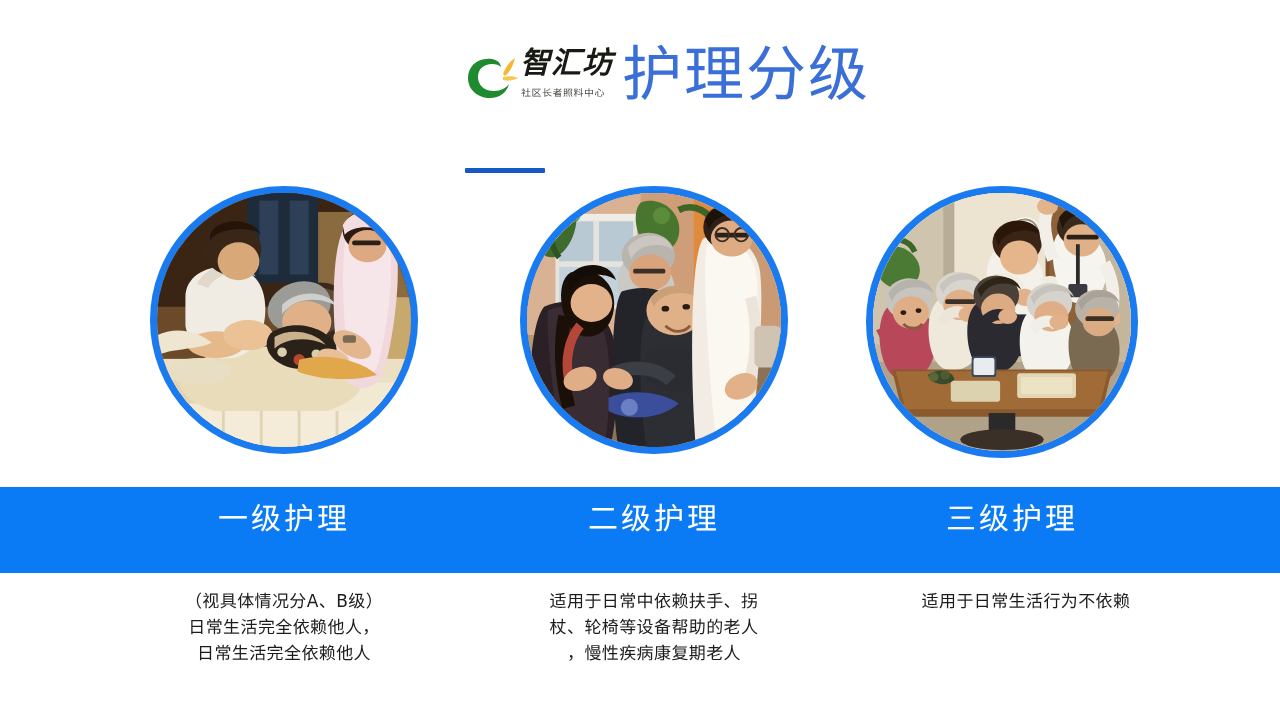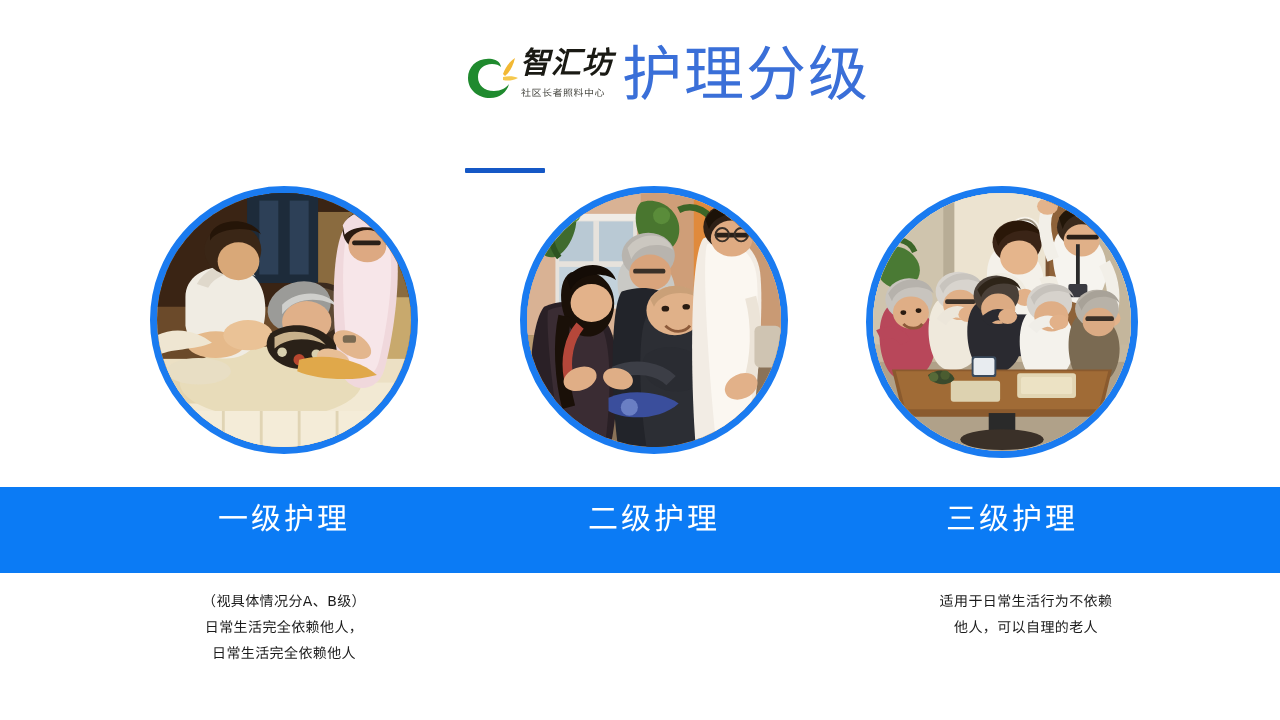--- a/index.html
+++ b/index.html
@@ -159,21 +159,21 @@
     position: absolute;
     left: 0;
     top: 588px;
     width: 1280px;
     height: 100px;
   }
   .caption {
     position: absolute;
     top: 0;
     text-align: center;
-    font-size: 14px;
+    font-size: 17px;
     line-height: 26px;
     color: #1c1c1c;
     letter-spacing: 0.4px;
   }
   .caption.c1 { left: 124px; width: 320px; }
   .caption.c2 { left: 508px; width: 292px; }
   .caption.c3 { left: 880px; width: 292px; }
   .caption .ln { display: block; white-space: nowrap; }
 </style>
 </head>
@@ -413,18 +413,22 @@
 </div>
 
 <div class="captions">
 
   <div class="caption c1">
     <span class="ln">（视具体情况分A、B级）</span>
     <span class="ln">日常生活完全依赖他人，</span>
     <span class="ln">日常生活完全依赖他人</span>
   </div>
 
+  <div class="caption c2">
+    <span class="ln">适用于日常中依赖扶手、拐</span>
+    <span class="ln">杖、轮椅等设备帮助的老人</span>
+    <span class="ln">，慢性疾病康复期老人</span>
+  </div>
 
   <div class="caption c3">
     <span class="ln">适用于日常生活行为不依赖</span>
-    <span class="ln">他人，可以自理的老人</span>
   </div>
 </div>
 
 </body></html>

